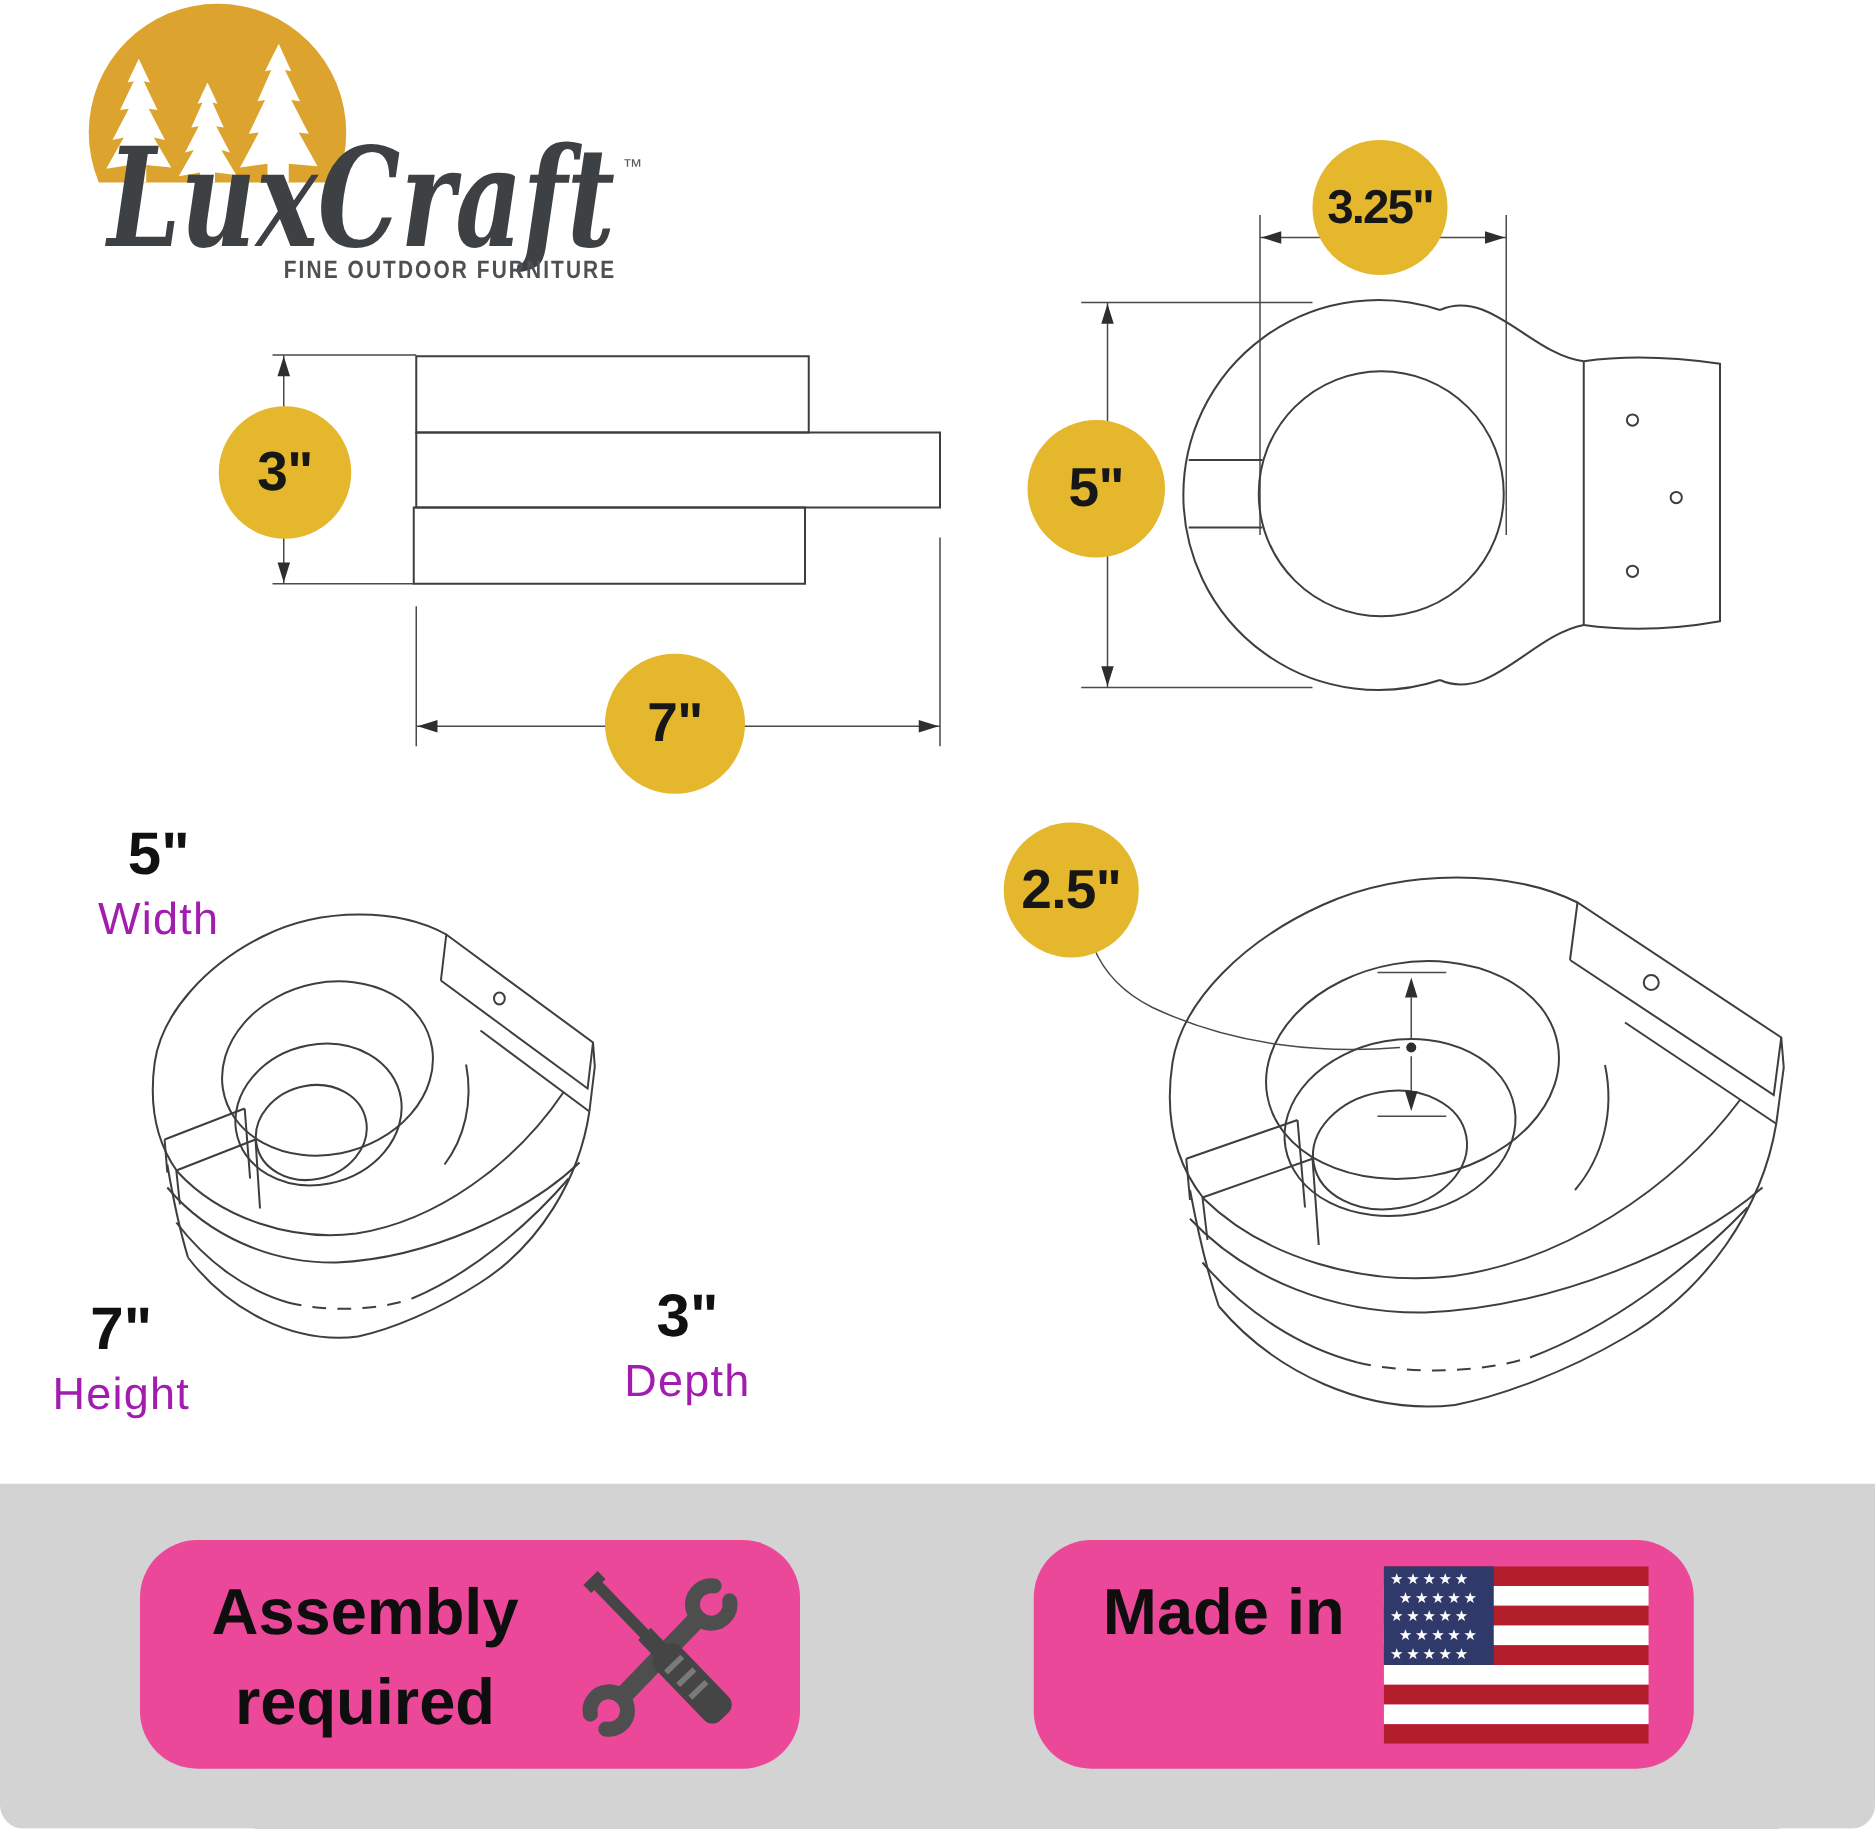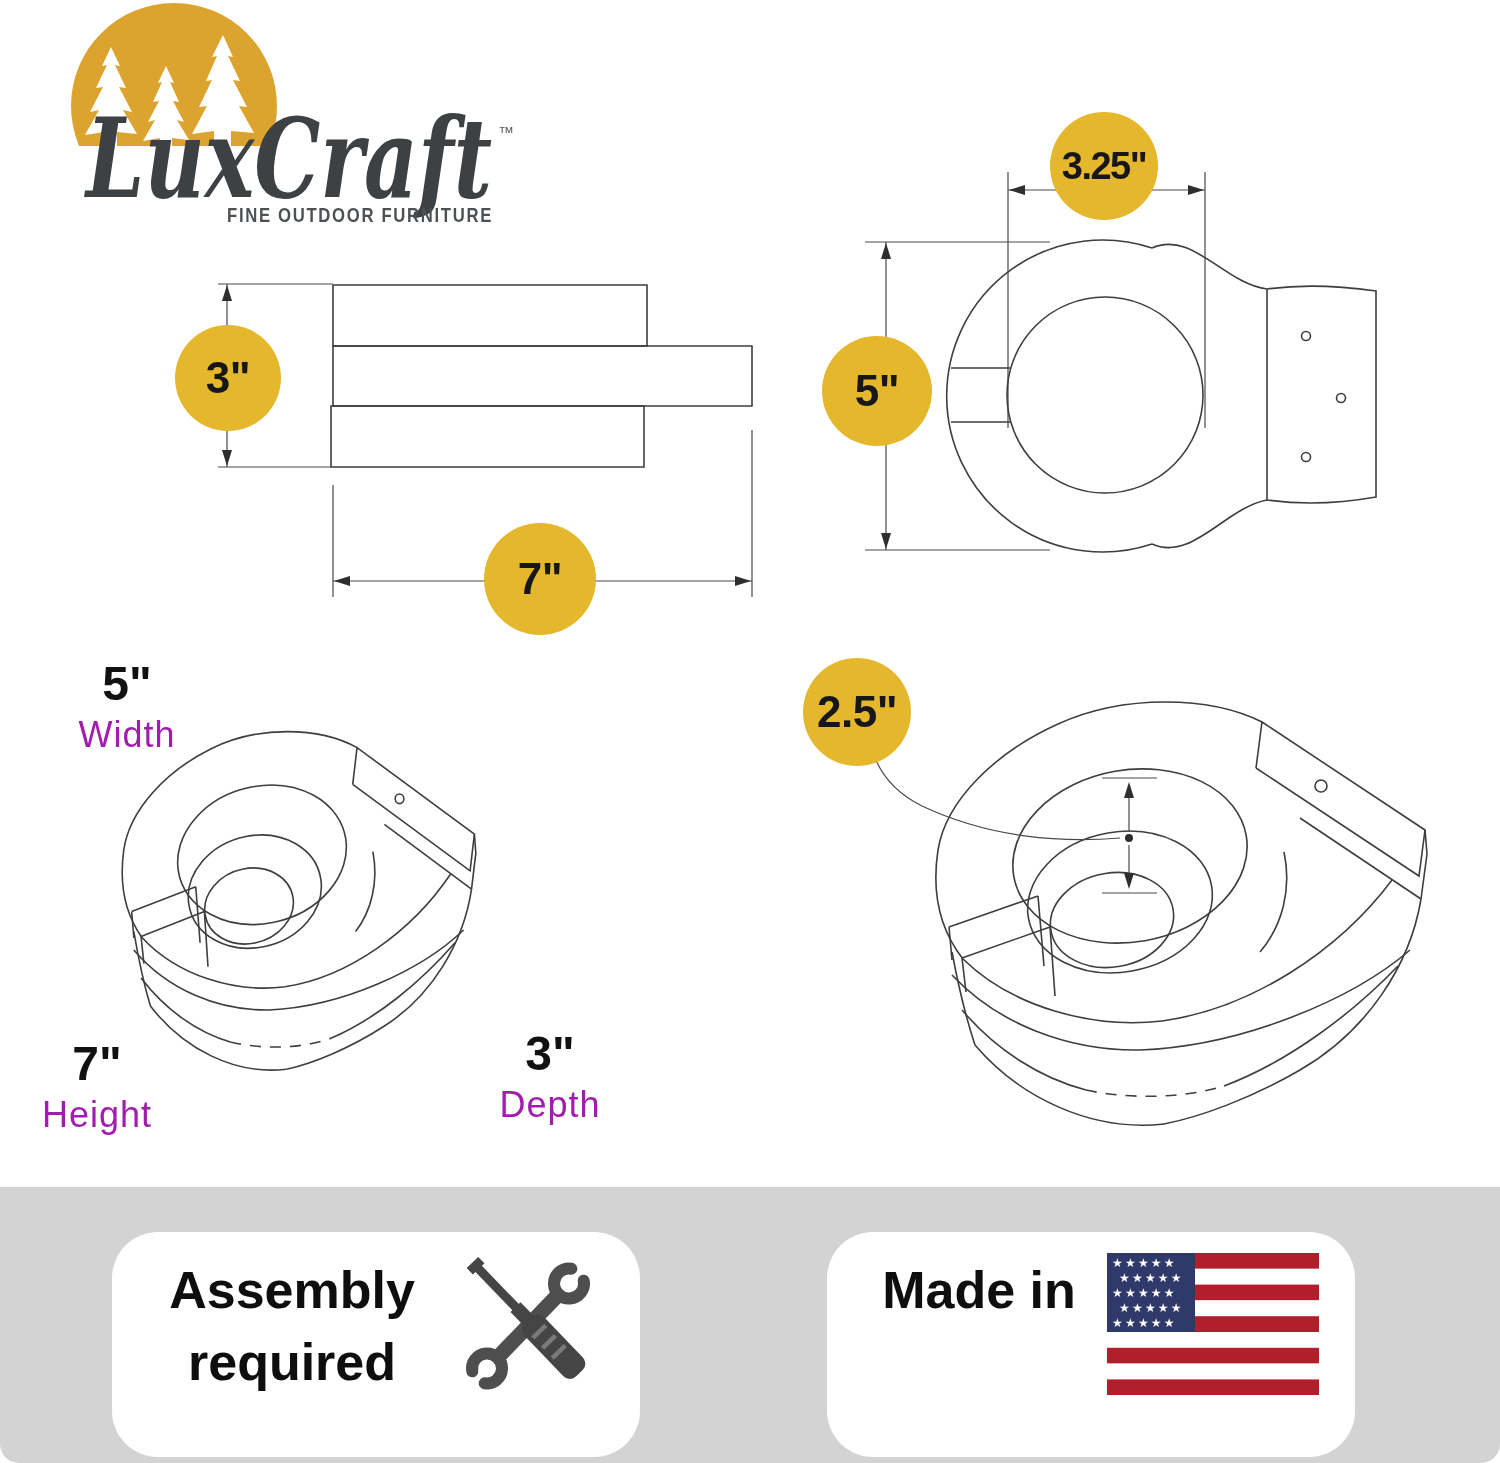--- a/index.html
+++ b/index.html
@@ -21,21 +21,21 @@
     font-weight:700; font-size:44px; color:#171717; letter-spacing:-0.5px;
   }
   .dim-badge.small { font-size:38px; letter-spacing:-1.5px; }
 
   .iso-label { position:absolute; width:190px; text-align:center; color:#111; }
   .iso-label .val { font-size:48px; font-weight:700; line-height:1.0; }
   .iso-label .word { font-size:36px; font-weight:400; color:#a21caf; margin-top:6px; letter-spacing:1px; }
 
   .footer-bar { position:absolute; left:0; top:1187px; width:1500px; height:276px; background:#D3D3D3; }
   .pill {
-    position:absolute; top:45px; height:225px; background:#ffffff; border-radius:46px;
+    position:absolute; top:45px; height:183px; background:#ec4899; border-radius:46px;
   }
   .pill-left  { left:112px;  width:528px; }
   .pill-right { left:827px;  width:528px; }
   .pill-text { position:absolute; text-align:center; color:#0E0E0E; font-weight:700; font-size:52px; line-height:72px; }
   .pill-left  .pill-text { left:30px; top:22px; width:300px; }
   .pill-right .pill-text { left:22px; top:22px; width:260px; }
   .tools-wrap { position:absolute; left:330px; top:8px; }
   .flag-wrap  { position:absolute; left:280px; top:21px; }
 </style>
 </head>

